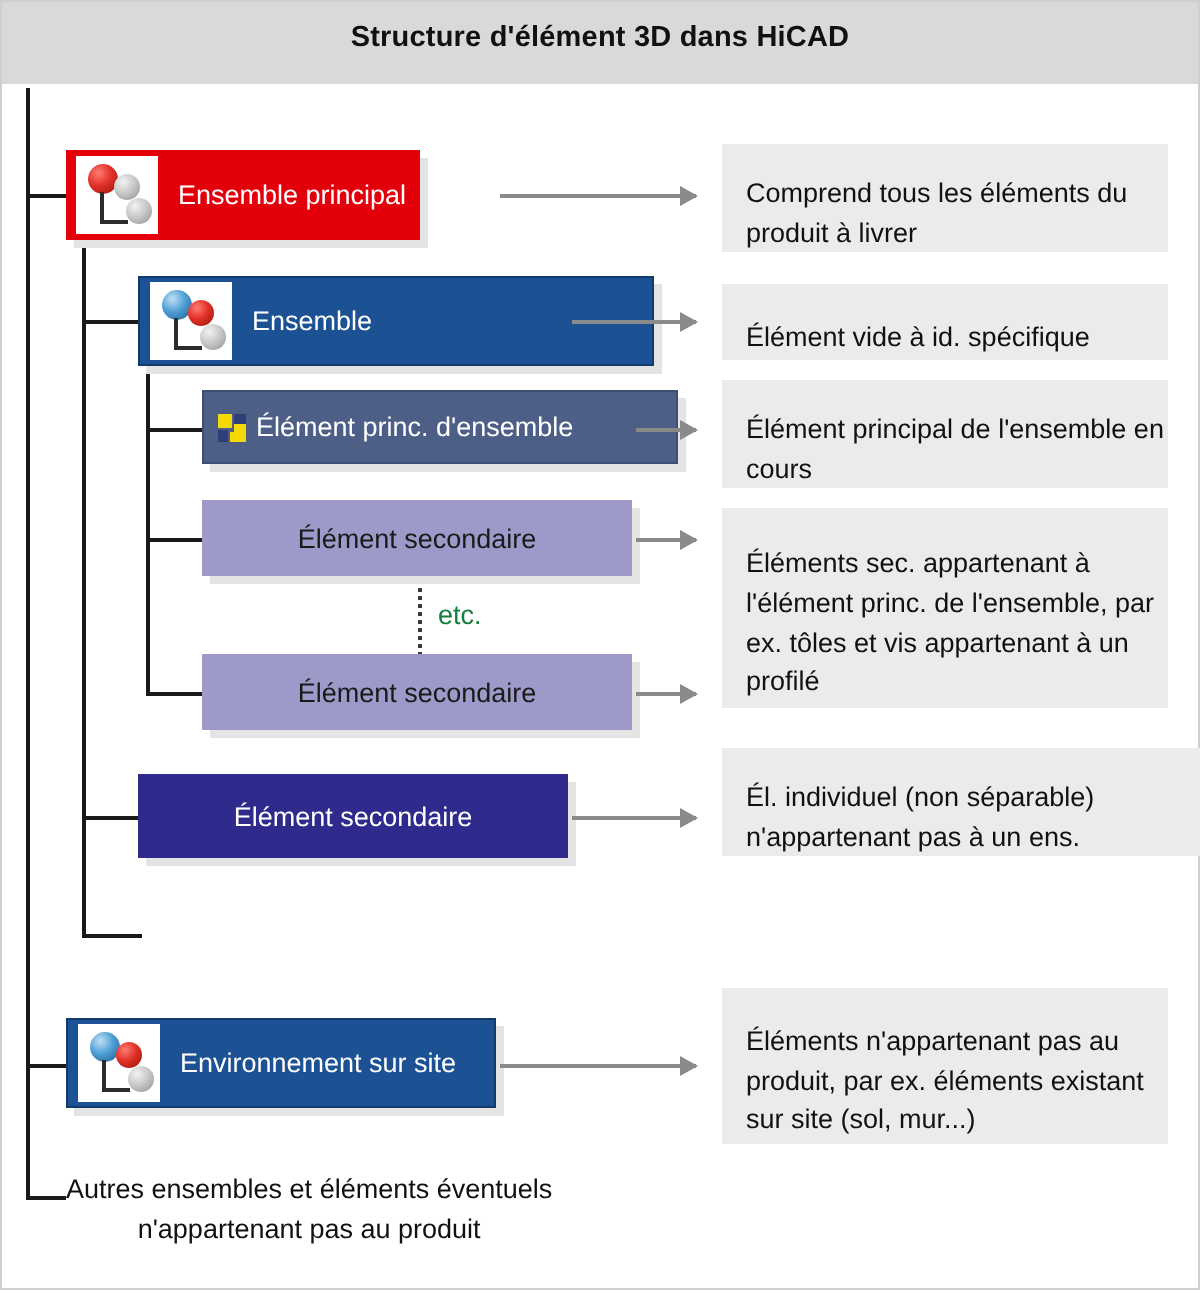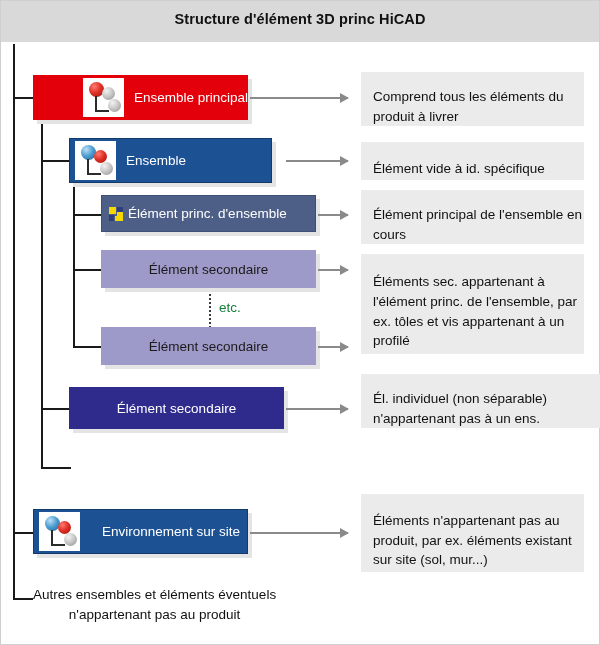--- a/index.html
+++ b/index.html
@@ -98,21 +98,21 @@
   .etc{
     position:absolute;color:#15803d;font-size:13.5px;
   }
 </style>
 </head>
 <body>
 
 <div id="root">
 
   <div class="title-banner"></div>
-  <div class="title-text">Structure d'élément 3D  princ HiCAD</div>
+  <div class="title-text">Structure d'élément 3D  dans HiCAD</div>
 
   <div class="canvas">
 
     <div class="vline" style="left:12px; top:2px; height:556px;"></div>
 
     <div class="hline" style="left:12px; top:55px; width:20px;"></div>
 
     <div class="hline" style="left:12px; top:490px; width:20px;"></div>
 
     <div class="hline" style="left:12px; top:556px; width:20px;"></div>
@@ -126,43 +126,43 @@
     <div class="hline" style="left:40px; top:425px; width:30px;"></div>
 
     <div class="vline" style="left:72px; top:136px; height:170px;"></div>
     <div class="hline" style="left:72px; top:172px; width:28px;"></div>
     <div class="hline" style="left:72px; top:227px; width:28px;"></div>
     <div class="hline" style="left:72px; top:304px; width:28px;"></div>
 
     <div class="dotline" style="left:208px; top:248px; height:42px;"></div>
     <div class="etc" style="left:218px; top:258px;">etc.</div>
 
-    <div class="node node-red" style="left:32px; top:33px; width:215px; height:45px; padding-left:5px;justify-content:flex-end;">
+    <div class="node node-red" style="left:32px; top:33px; width:177px; height:45px; padding-left:5px;">
       <span class="icon-tile" style="width:39px;height:37px;">
         <span class="sph" style="left:5px;top:3px;width:15px;height:15px;background:radial-gradient(circle at 35% 30%, #ff7b72 0%, #e03127 45%, #9b1008 100%);"></span>
         <span class="conn" style="left:11px;top:17px;width:2px;height:16px;"></span>
         <span class="conn" style="left:11px;top:31px;width:14px;height:2px;"></span>
         <span class="sph" style="left:18px;top:8px;width:13px;height:13px;background:radial-gradient(circle at 35% 30%, #f2f2f2 0%, #c9c9c9 45%, #8f8f8f 100%);"></span>
         <span class="sph" style="left:24px;top:20px;width:13px;height:13px;background:radial-gradient(circle at 35% 30%, #f2f2f2 0%, #c9c9c9 45%, #8f8f8f 100%);"></span>
       </span>
       <span class="lbl" style="margin-left:10px;">Ensemble principal</span>
     </div>
 
-    <div class="node node-blue" style="left:68px; top:96px; width:203px; height:45px; padding-left:5px;">
+    <div class="node node-blue" style="left:68px; top:96px; width:258px; height:45px; padding-left:5px;">
       <span class="icon-tile" style="width:39px;height:37px;">
         <span class="sph" style="left:5px;top:3px;width:15px;height:15px;background:radial-gradient(circle at 35% 30%, #bfe0f5 0%, #4e9fd4 45%, #1c5a8c 100%);"></span>
         <span class="conn" style="left:11px;top:17px;width:2px;height:16px;"></span>
         <span class="conn" style="left:11px;top:31px;width:14px;height:2px;"></span>
         <span class="sph" style="left:18px;top:8px;width:13px;height:13px;background:radial-gradient(circle at 35% 30%, #ff7b72 0%, #e03127 45%, #9b1008 100%);"></span>
         <span class="sph" style="left:24px;top:20px;width:13px;height:13px;background:radial-gradient(circle at 35% 30%, #f2f2f2 0%, #c9c9c9 45%, #8f8f8f 100%);"></span>
       </span>
       <span class="lbl" style="margin-left:10px;">Ensemble</span>
     </div>
 
-    <div class="node node-slate" style="left:100px; top:153px; width:215px; height:37px; padding-left:7px;">
+    <div class="node node-slate" style="left:100px; top:153px; width:238px; height:37px; padding-left:7px;">
       <span class="part-icon">
         <span class="pcell" style="left:0;top:0;width:7px;height:7px;background:#f5d800;"></span>
         <span class="pcell" style="left:8px;top:0;width:6px;height:5px;background:#2f3d78;"></span>
         <span class="pcell" style="left:8px;top:5px;width:6px;height:4px;background:#f5d800;"></span>
         <span class="pcell" style="left:0;top:8px;width:5px;height:6px;background:#2f3d78;"></span>
         <span class="pcell" style="left:6px;top:9px;width:8px;height:5px;background:#f5d800;"></span>
       </span>
       <span class="lbl" style="margin-left:4px;">Élément  princ. d'ensemble</span>
     </div>
 
@@ -179,21 +179,21 @@
     </div>
 
     <div class="node node-blue" style="left:32px; top:467px; width:215px; height:45px; padding-left:5px;">
       <span class="icon-tile" style="width:39px;height:37px;">
         <span class="sph" style="left:5px;top:3px;width:15px;height:15px;background:radial-gradient(circle at 35% 30%, #bfe0f5 0%, #4e9fd4 45%, #1c5a8c 100%);"></span>
         <span class="conn" style="left:11px;top:17px;width:2px;height:16px;"></span>
         <span class="conn" style="left:11px;top:31px;width:14px;height:2px;"></span>
         <span class="sph" style="left:18px;top:8px;width:13px;height:13px;background:radial-gradient(circle at 35% 30%, #ff7b72 0%, #e03127 45%, #9b1008 100%);"></span>
         <span class="sph" style="left:24px;top:20px;width:13px;height:13px;background:radial-gradient(circle at 35% 30%, #f2f2f2 0%, #c9c9c9 45%, #8f8f8f 100%);"></span>
       </span>
-      <span class="lbl" style="margin-left:22px;">Environnement sur site</span>
+      <span class="lbl" style="margin-left:10px;">Environnement sur site</span>
     </div>
 
 
     <div class="caption" style="left:32px; top:543px;text-align:center;">Autres ensembles et éléments éventuels
 n'appartenant  pas au produit</div>
 
     <div class="arrow" style="left:249px; top:55px; width:98px;"></div>
     <div class="arrow" style="left:285px; top:118px; width:62px;"></div>
     <div class="arrow" style="left:317px; top:172px; width:30px;"></div>
     <div class="arrow" style="left:317px; top:227px; width:30px;"></div>

